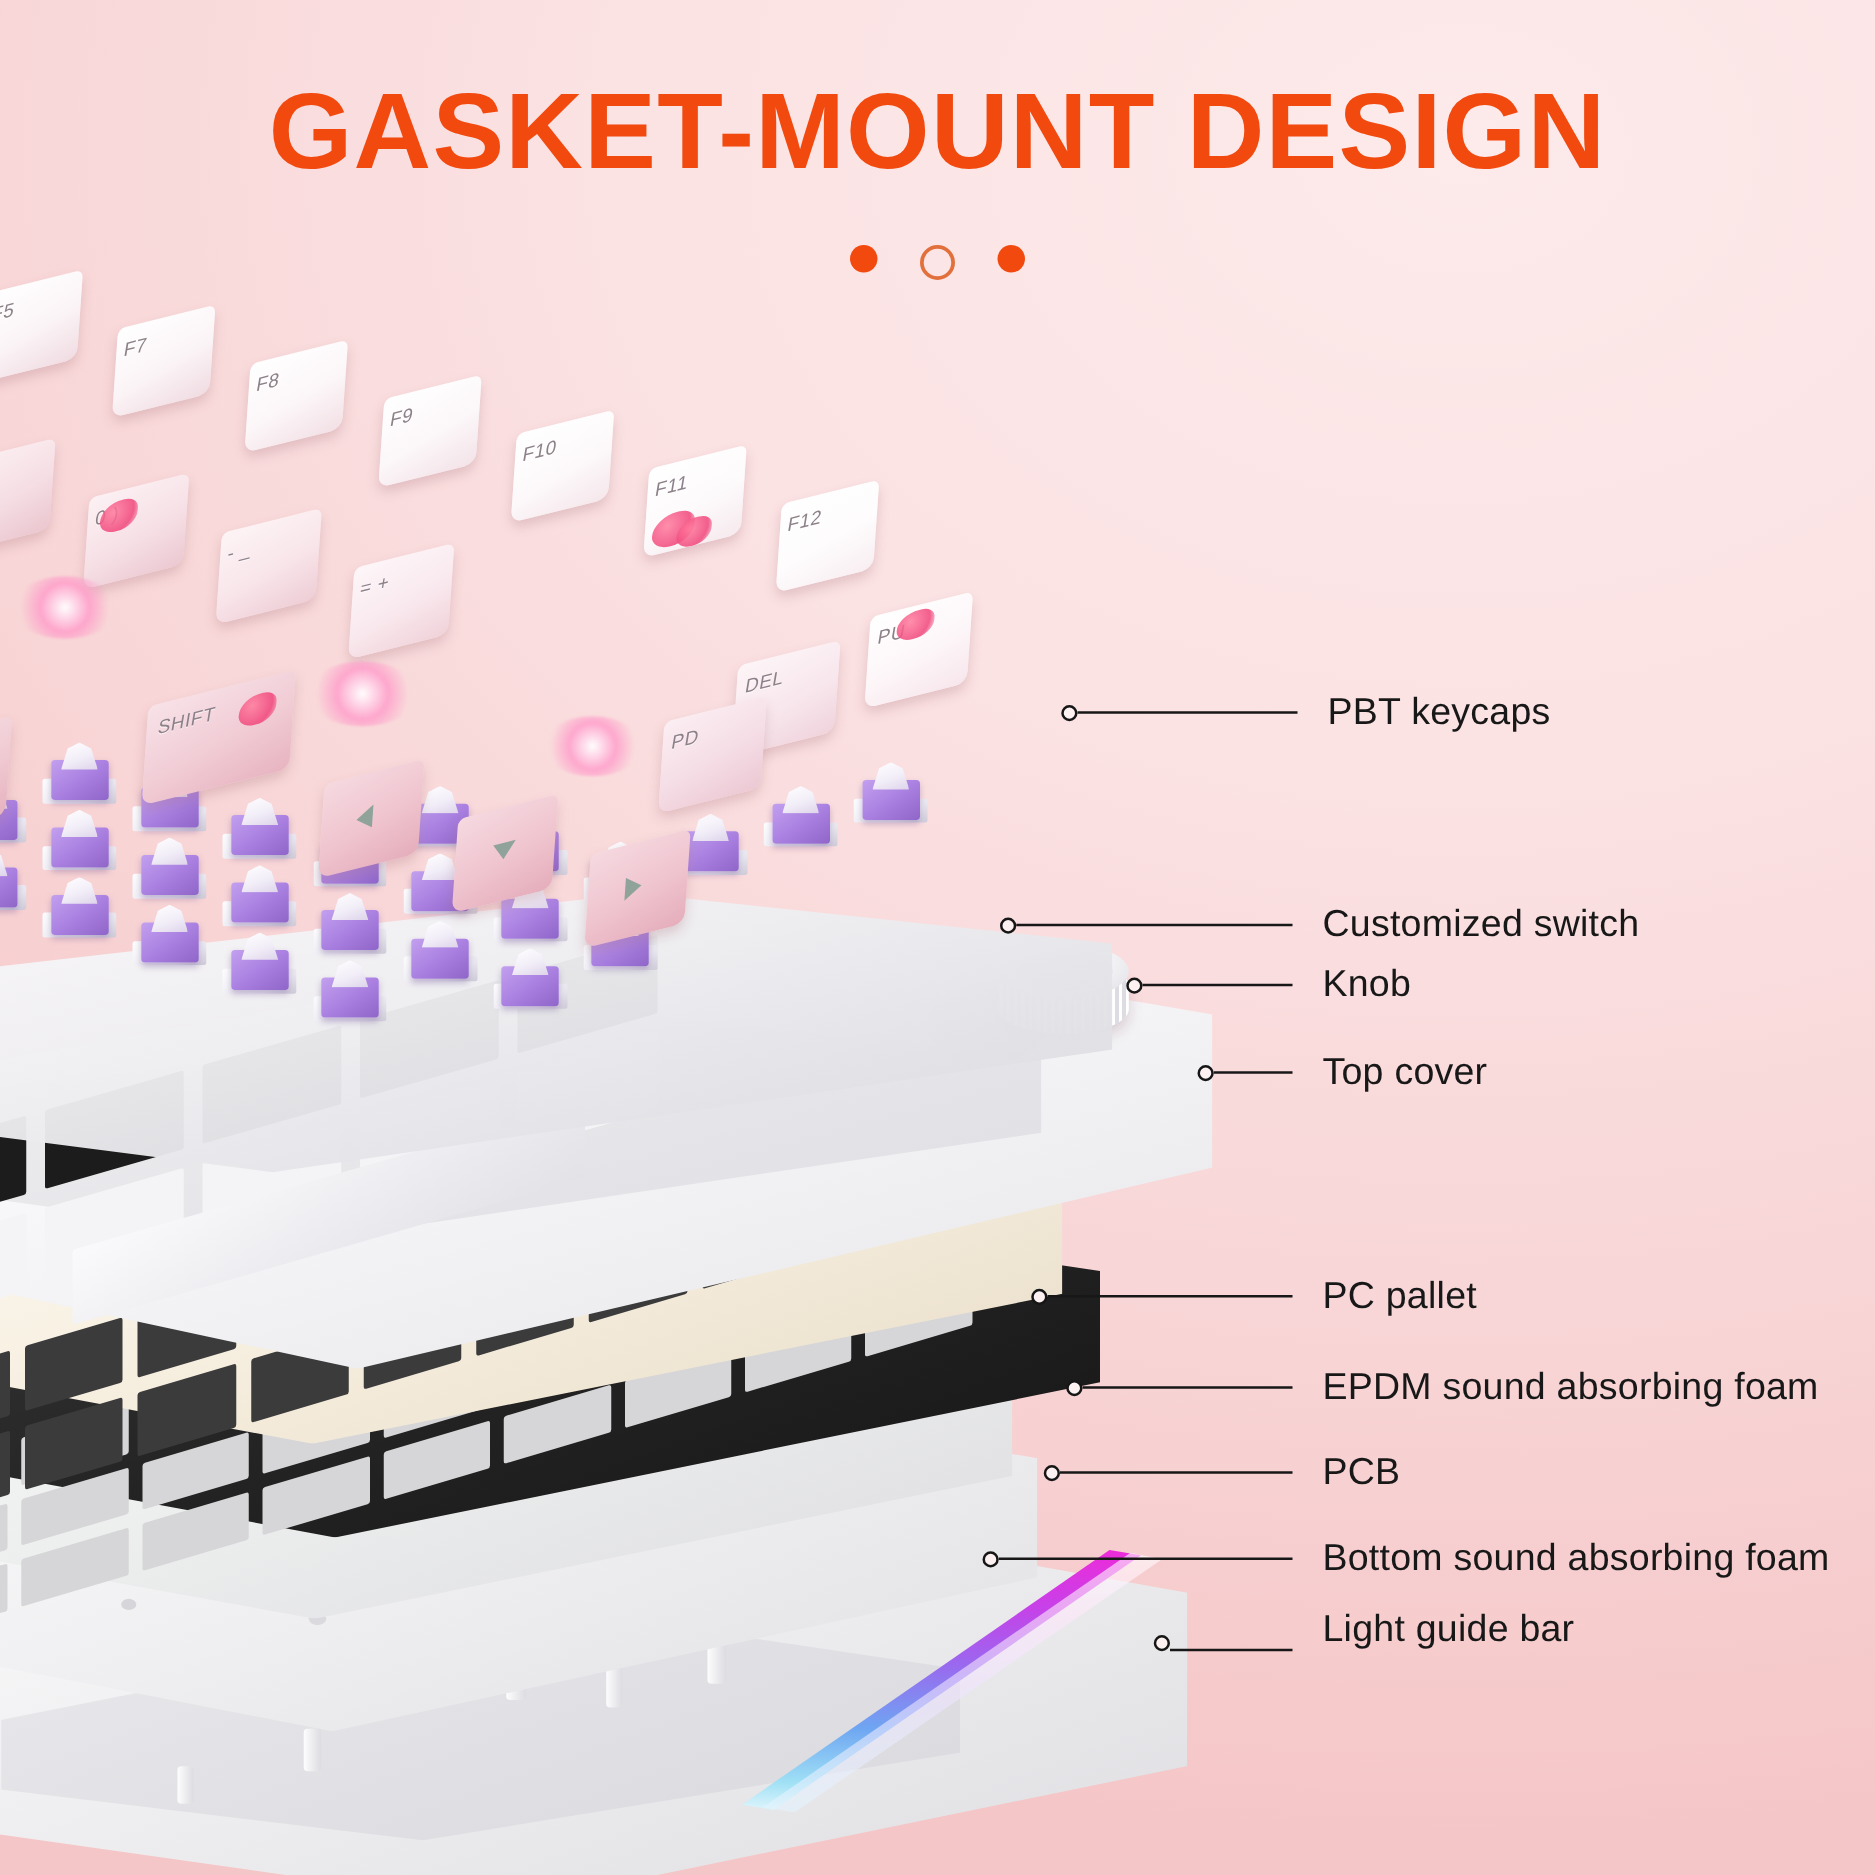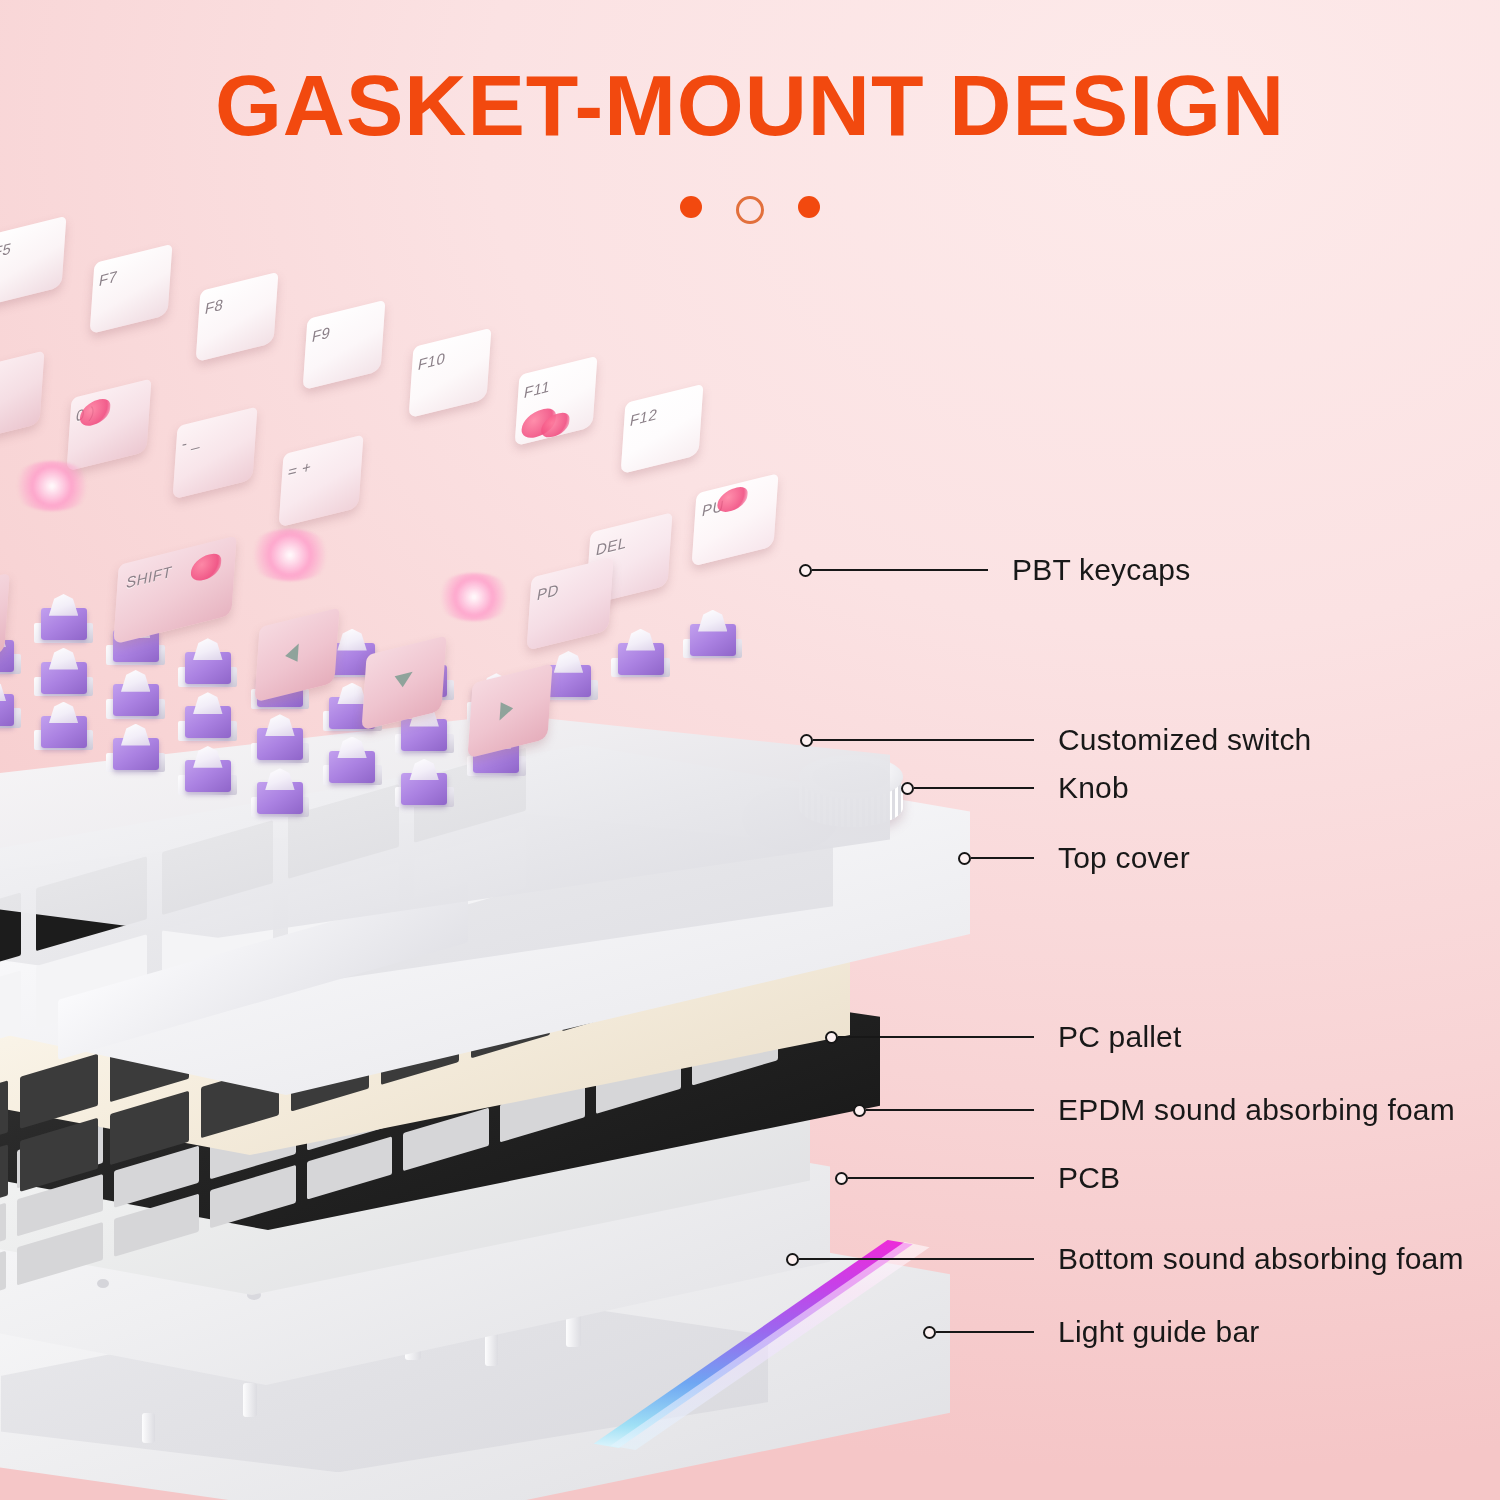--- a/index.html
+++ b/index.html
@@ -540,21 +540,21 @@
 
   <div id="title">GASKET-MOUNT DESIGN</div>
 
   <div id="dots">
     <span class="dot filled"></span>
     <span class="dot hollow"></span>
     <span class="dot filled"></span>
   </div>
 
 
-  <div class="callout" style="left:799px;top:553px;justify-content:flex-end;">
+  <div class="callout" style="left:849px;top:553px;justify-content:flex-end;">
     <span class="cmark"></span>
     <span class="cline" style="width:176px;"></span>
     <span class="clabel">PBT keycaps</span>
   </div>
 
   <div class="callout" style="left:800px;top:723px;">
     <span class="cmark"></span>
     <span class="cline" style="width:221px;"></span>
     <span class="clabel">Customized switch</span>
   </div>
@@ -582,26 +582,26 @@
     <span class="cline" style="width:196px;"></span>
     <span class="clabel">PC pallet</span>
   </div>
 
   <div class="callout" style="left:835px;top:1161px;">
     <span class="cmark"></span>
     <span class="cline" style="width:186px;"></span>
     <span class="clabel">PCB</span>
   </div>
 
-  <div class="callout" style="left:786px;top:1230px;margin-top:12px;">
+  <div class="callout" style="left:786px;top:1230px;">
     <span class="cmark"></span>
     <span class="cline" style="width:235px;"></span>
     <span class="clabel">Bottom sound absorbing foam</span>
   </div>
 
-  <div class="callout" style="left:923px;top:1315px;">
+  <div class="callout" style="left:923px;top:1287px;align-items:flex-end;">
     <span class="cmark"></span>
     <span class="cline" style="width:98px;"></span>
     <span class="clabel">Light guide bar</span>
   </div>
 
 
 </div>
 
 </body></html>

